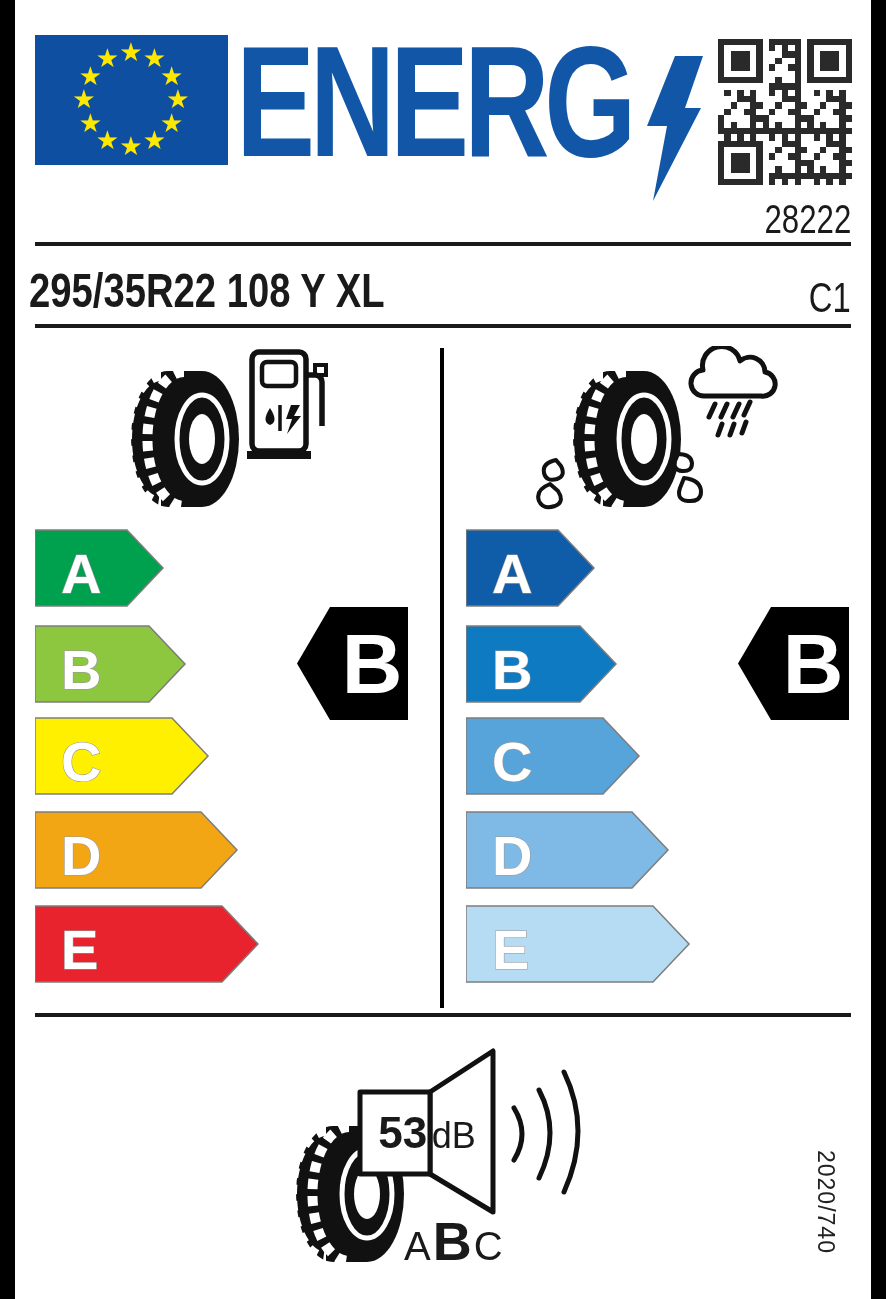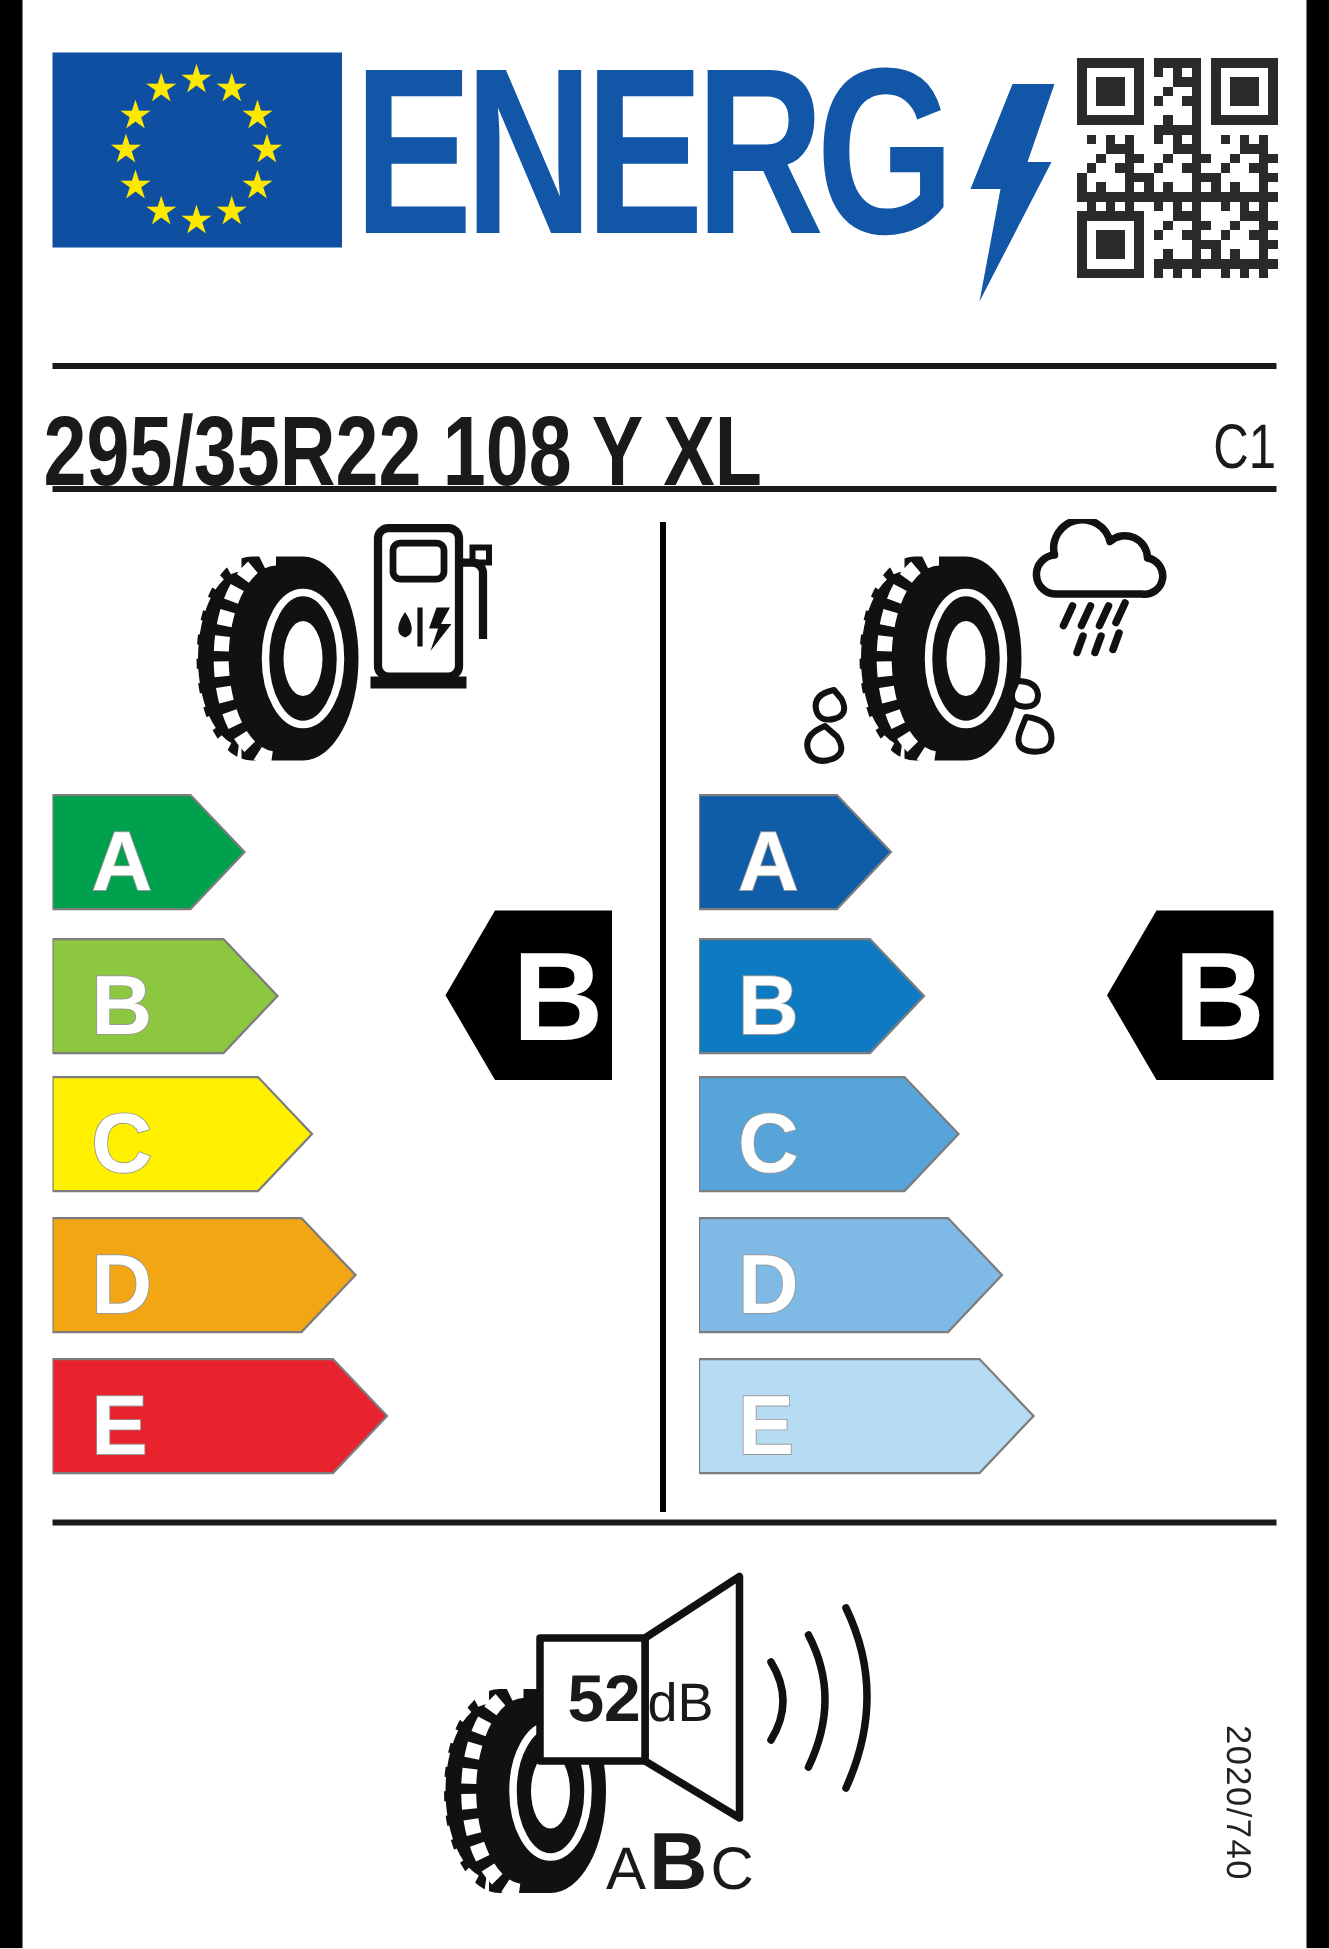--- a/index.html
+++ b/index.html
@@ -13,21 +13,21 @@
   #logo-text{position:absolute;left:236px;top:22px;font-size:158px;line-height:158px;
              font-weight:800;letter-spacing:-7px;transform:scaleX(0.75);transform-origin:left top;}
   #bolt-icon{position:absolute;left:645px;top:56px;}
   #qr-icon{position:absolute;left:718px;top:38px;}
   .hline{position:absolute;left:35px;width:816px;height:4px;background:#1a1a1a;}
   #line1{top:242px;} #line2{top:324px;} #line3{top:1013px;}
   .condL{display:inline-block;transform:scaleX(0.78);transform-origin:left center;white-space:nowrap;}
   .condR{display:inline-block;transform:scaleX(0.78);transform-origin:right center;white-space:nowrap;}
   #supplier-name{position:absolute;left:31px;top:199px;font-size:38px;font-weight:700;}
   #model-code{position:absolute;right:35px;top:197px;font-size:40px;font-weight:500;}
-  #tyre-size{position:absolute;left:29px;top:262px;font-size:66px;font-weight:600;}
+  #tyre-size{position:absolute;left:29px;top:262px;font-size:49px;font-weight:600;}
   #tyre-class{position:absolute;right:35px;top:274px;font-size:42px;font-weight:500;}
   
   #col-divider{position:absolute;left:440px;top:348px;width:4px;height:660px;background:#000;}
   .abs{position:absolute;}
   svg text{font-family:"Liberation Sans", sans-serif;}
   
   #noise-value-box{position:absolute;left:362px;top:1108px;width:130px;text-align:center;white-space:nowrap;}
   #noise-value{font-size:44px;font-weight:800;}
   #noise-unit{font-size:36px;font-weight:400;}
   #noise-classes{position:absolute;left:404px;top:1210px;display:flex;align-items:baseline;letter-spacing:2px;}
@@ -221,20 +221,21 @@
       <rect x="19" y="21" width="1" height="1" fill="#2a2a2a"></rect>
       <rect x="20" y="21" width="1" height="1" fill="#2a2a2a"></rect>
       <rect x="8" y="22" width="1" height="1" fill="#2a2a2a"></rect>
       <rect x="10" y="22" width="1" height="1" fill="#2a2a2a"></rect>
       <rect x="12" y="22" width="1" height="1" fill="#2a2a2a"></rect>
       <rect x="15" y="22" width="1" height="1" fill="#2a2a2a"></rect>
       <rect x="17" y="22" width="1" height="1" fill="#2a2a2a"></rect>
       <rect x="19" y="22" width="1" height="1" fill="#2a2a2a"></rect>
     </svg>
 
+  <div id="model-code"><span class="condR">28222</span></div>
   <div id="line1" class="hline"></div>
   <div id="tyre-size"><span class="condL">295/35R22 108 Y XL</span></div>
   <div id="tyre-class"><span class="condR">C1</span></div>
   <div id="line2" class="hline"></div>
 
   <div id="col-divider"></div>
 
   <div class="abs" style="left:128px;top:368px;" id="fuel-tire"><svg width="112" height="142" viewBox="0 0 112 142">
         <g>
           <path d="M40,3 A37,68 0 0 0 40,139 L74,139 A37,68 0 0 0 74,3 Z" fill="#111"></path>
@@ -357,21 +358,21 @@
       <polygon points="74,46 137,5 137,166 74,128"></polygon>
       <rect x="4" y="46" width="70" height="82"></rect>
     </g>
     <g fill="none" stroke="#111" stroke-width="5" stroke-linecap="round">
       <path d="M158,62 q16,26 0,52"></path>
       <path d="M183,44 q22,42 0,88"></path>
       <path d="M208,26 q28,58 0,120"></path>
     </g>
   </svg>
   <div id="noise-value-box">
-    <span id="noise-value">52</span>
+    <span id="noise-value">53</span>
     <span id="noise-unit">dB</span>
   </div>
   <div id="noise-classes">
     <span id="noise-class-a">A</span>
     <span id="noise-class-b">B</span>
     <span id="noise-class-c">C</span>
   </div>
 
   <div id="regulation-ref">2020/740</div>
 </div>

